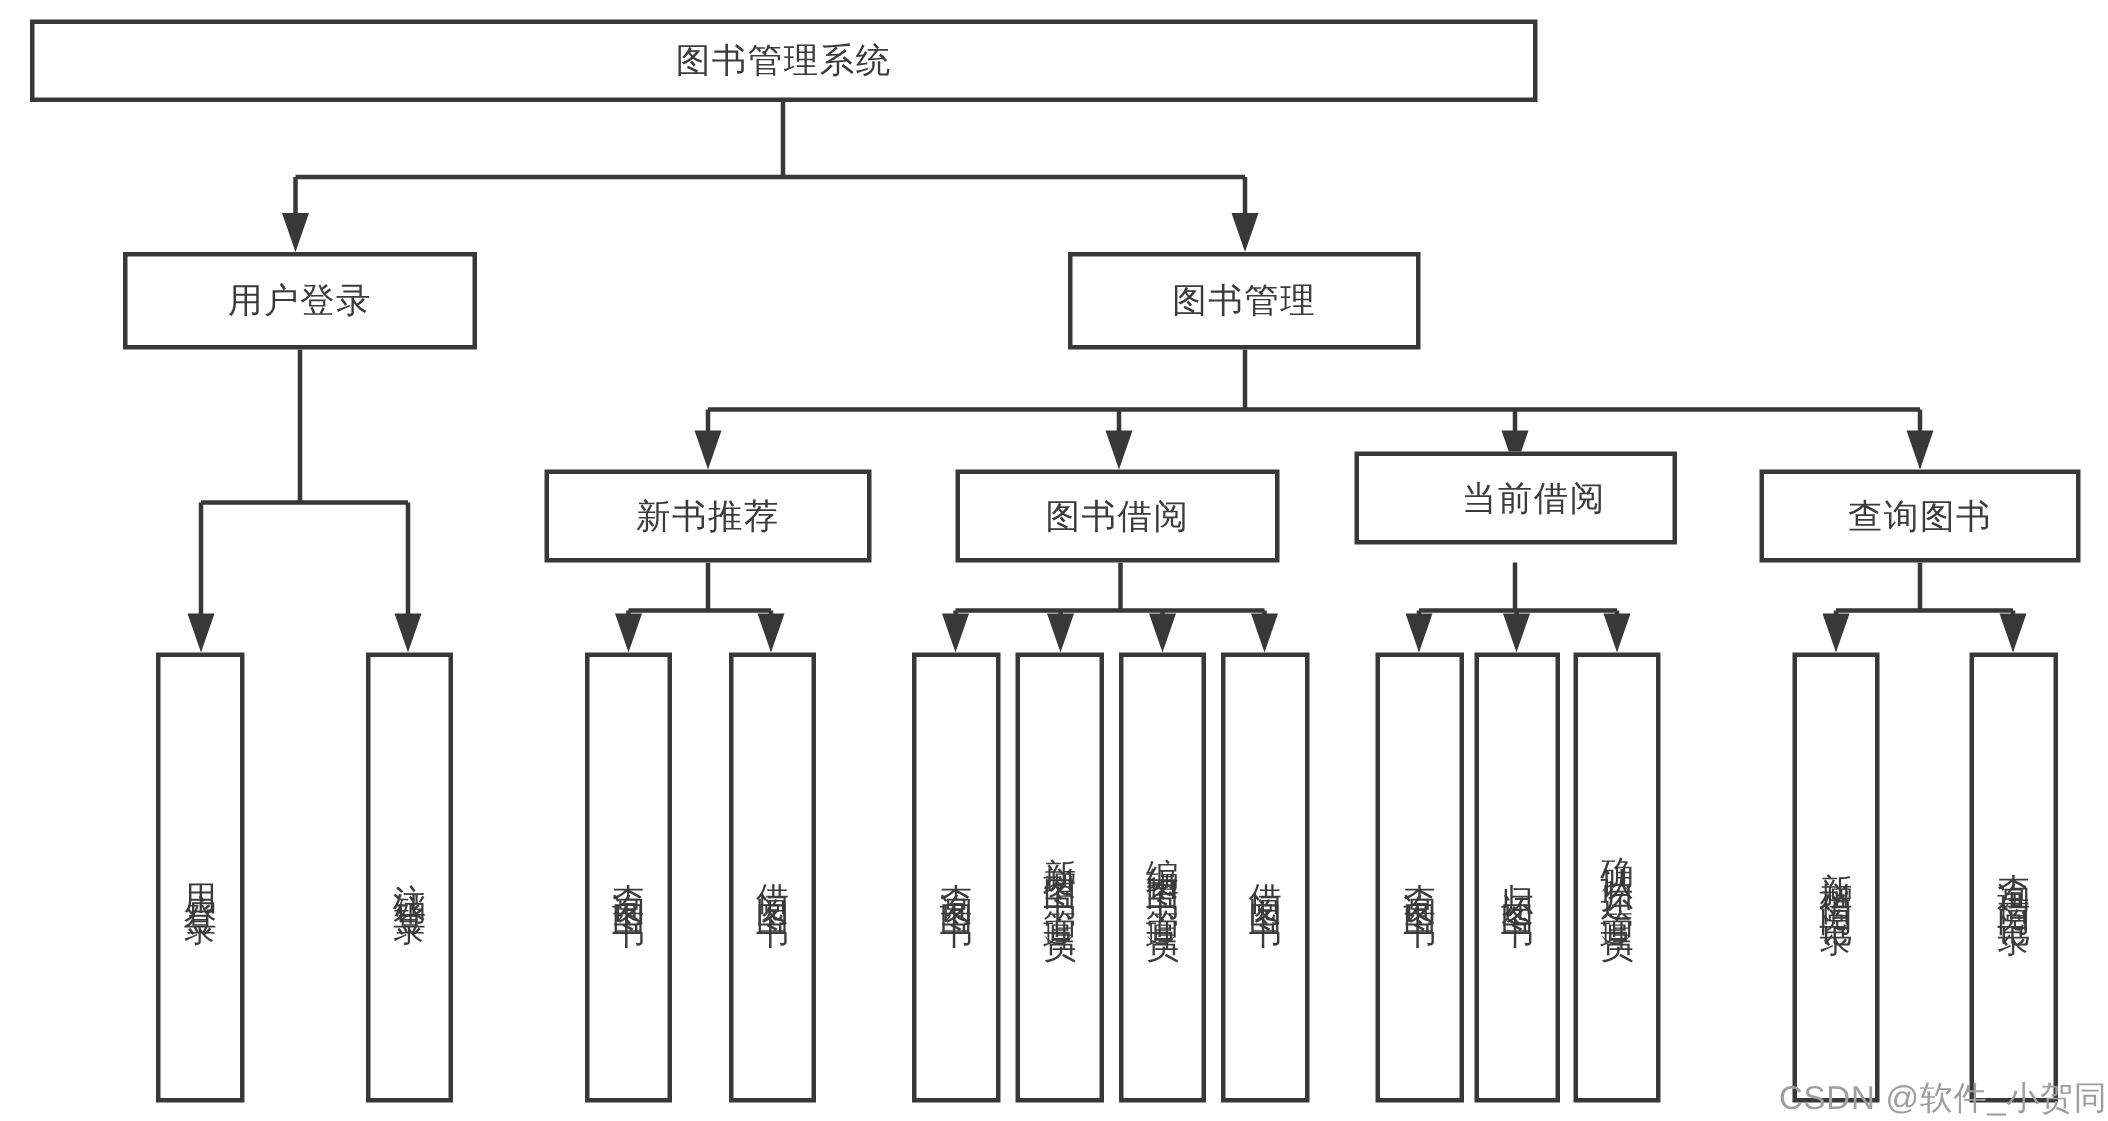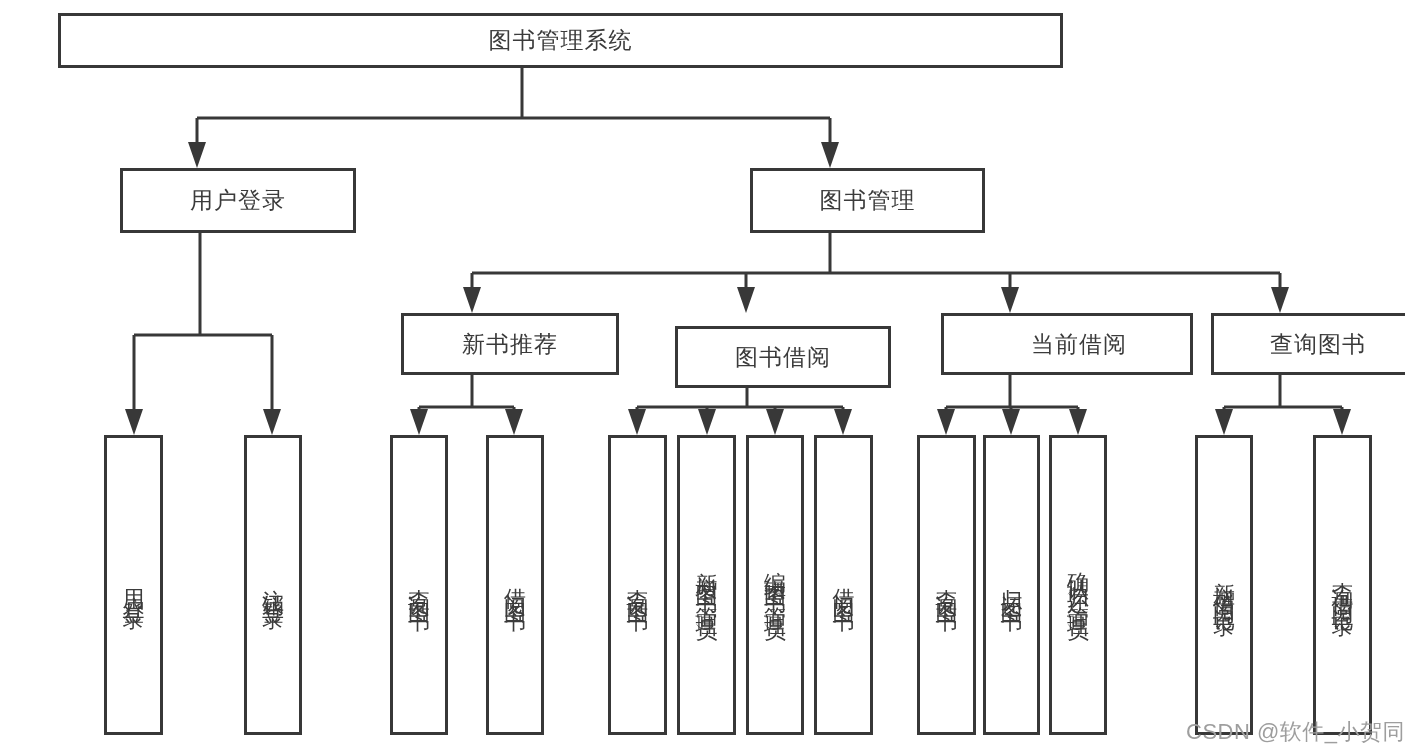--- a/index.html
+++ b/index.html
@@ -20,21 +20,21 @@
     position: absolute;
     box-sizing: border-box;
     border: 3px solid #383838;
     background: #ffffff;
     color: #3b3b3b;
     display: flex;
     align-items: center;
     justify-content: center;
     z-index: 1;
   }
-  .hnode { font-size: 23px; letter-spacing: 1px; white-space: nowrap; margin-left: 38px; }
+  .hnode { font-size: 23px; letter-spacing: 1px; white-space: nowrap; }
   .root-node { font-size: 23px; }
   .vnode span.vtext {
     writing-mode: vertical-rl;
     text-orientation: mixed;
     font-size: 22px;
     letter-spacing: 7px;
     line-height: 1;
     white-space: nowrap;
   }
   .watermark {
@@ -114,22 +114,22 @@
       <polygon points="1333,409 1351,409 1342,435"></polygon>
     </g>
   </svg>
 
   <div class="node hnode root-node" style="left:20px; top:13px; width:1005px; height:55px;">图书管理系统</div>
 
   <div class="node hnode" style="left:82px; top:168px; width:236px; height:65px;">用户登录</div>
   <div class="node hnode" style="left:363px; top:313px; width:218px; height:62px;">新书推荐</div>
 
   <div class="node hnode" style="left:712px; top:168px; width:235px; height:65px;">图书管理</div>
-  <div class="node hnode" style="left:637px; top:326px; width:216px; height:62px;">图书借阅</div>
-  <div class="node hnode" style="left:903px; top:313px; width:252px; height:62px;padding-left:24px;">当前借阅</div>
+  <div class="node hnode" style="left:637px; top:313px; width:216px; height:62px;">图书借阅</div>
+  <div class="node hnode" style="left:903px; top:301px; width:215px; height:62px;padding-left:24px;">当前借阅</div>
   <div class="node hnode" style="left:1173px; top:313px; width:214px; height:62px;">查询图书</div>
 
   <div class="node vnode" style="left:104px; top:435px; width:59px; height:300px;">
     <span class="vtext">用户登录</span>
   </div>
   <div class="node vnode" style="left:244px; top:435px; width:58px; height:300px;">
     <span class="vtext">注销登录</span>
   </div>
 
   <div class="node vnode" style="left:390px; top:435px; width:58px; height:300px;">

